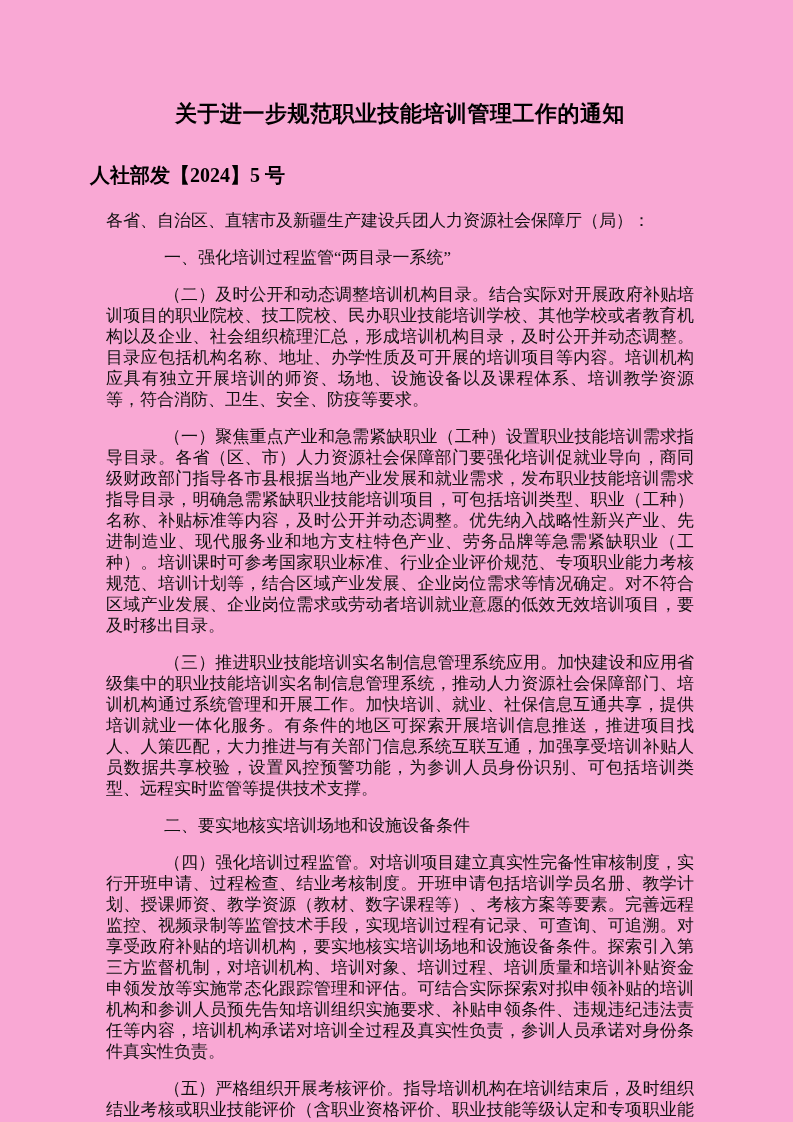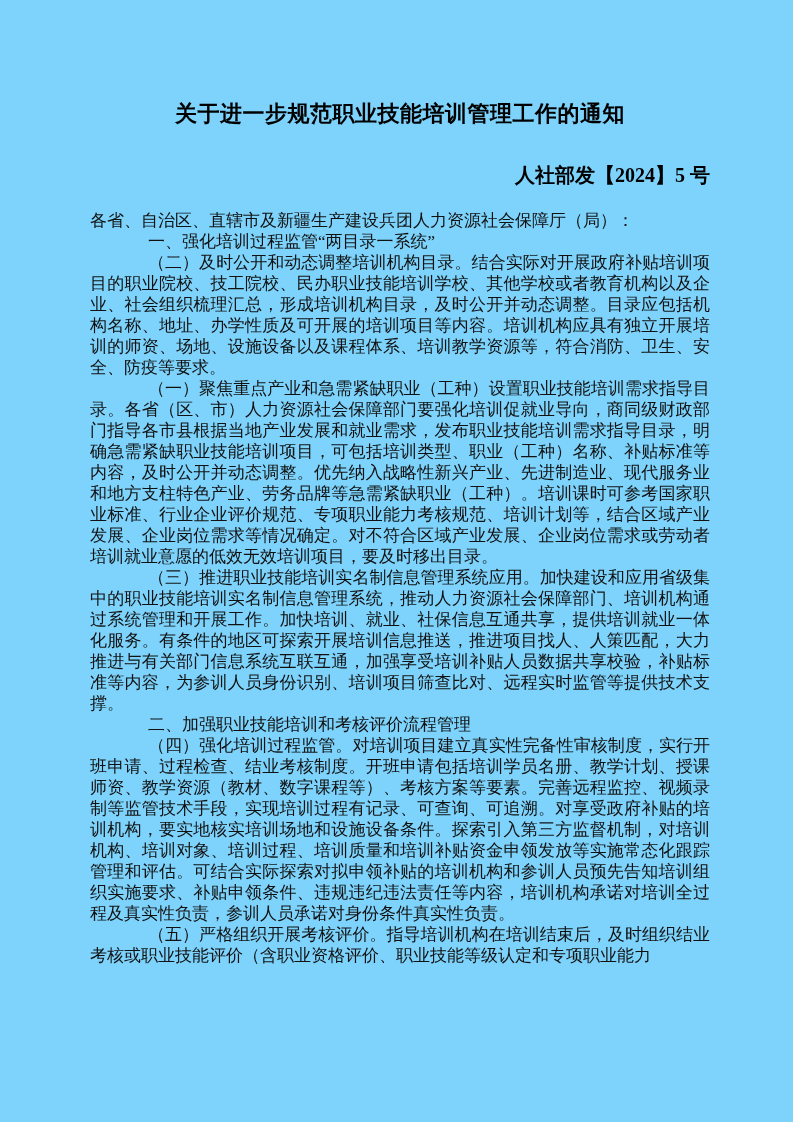--- a/index.html
+++ b/index.html
@@ -4,54 +4,54 @@
 <style>
   html, body {
     margin: 0;
     padding: 0;
     background: #ffffff;
   }
   .page {
     position: relative;
     width: 793px;
     height: 1122px;
-    background: #7dd3fc;
+    background: #f9a8d4;
     overflow: hidden;
     font-family: "Liberation Serif", "DejaVu Serif", serif;
     color: #111111;
     box-sizing: border-box;
     padding: 96px 83px 0 90px;
   }
   .doc-title {
     margin: 0;
     font-size: 22px;
     font-weight: bold;
     line-height: 36px;
     text-align: center;
     letter-spacing: 0.5px;
     color: #000000;
   }
   .doc-number {
     margin: 28px 0 0 0;
     font-size: 20px;
     font-weight: bold;
     line-height: 30px;
-    text-align: right;
+    text-align: left;
     color: #000000;
   }
   .doc-body {
     margin-top: 20px;
     font-size: 17px;
     line-height: 21px;
     text-align: justify;
     text-justify: inter-ideograph;
     word-break: break-all;
   }
   .para {
-    margin: 0;
+    margin: 16px;
     padding: 0;
     text-indent: 58px;
   }
   .para.no-indent {
     text-indent: 0;
   }
 </style>
 </head>
 <body>
 
@@ -63,21 +63,21 @@
   <div class="doc-body">
     <p class="para no-indent">各省、自治区、直辖市及新疆生产建设兵团人力资源社会保障厅（局）：</p>
 
 
     <p class="para">一、强化培训过程监管“两目录一系统”</p>
 
     <p class="para">（二）及时公开和动态调整培训机构目录。结合实际对开展政府补贴培训项目的职业院校、技工院校、民办职业技能培训学校、其他学校或者教育机构以及企业、社会组织梳理汇总，形成培训机构目录，及时公开并动态调整。目录应包括机构名称、地址、办学性质及可开展的培训项目等内容。培训机构应具有独立开展培训的师资、场地、设施设备以及课程体系、培训教学资源等，符合消防、卫生、安全、防疫等要求。</p>
 
     <p class="para">（一）聚焦重点产业和急需紧缺职业（工种）设置职业技能培训需求指导目录。各省（区、市）人力资源社会保障部门要强化培训促就业导向，商同级财政部门指导各市县根据当地产业发展和就业需求，发布职业技能培训需求指导目录，明确急需紧缺职业技能培训项目，可包括培训类型、职业（工种）名称、补贴标准等内容，及时公开并动态调整。优先纳入战略性新兴产业、先进制造业、现代服务业和地方支柱特色产业、劳务品牌等急需紧缺职业（工种）。培训课时可参考国家职业标准、行业企业评价规范、专项职业能力考核规范、培训计划等，结合区域产业发展、企业岗位需求等情况确定。对不符合区域产业发展、企业岗位需求或劳动者培训就业意愿的低效无效培训项目，要及时移出目录。</p>
 
-    <p class="para">（三）推进职业技能培训实名制信息管理系统应用。加快建设和应用省级集中的职业技能培训实名制信息管理系统，推动人力资源社会保障部门、培训机构通过系统管理和开展工作。加快培训、就业、社保信息互通共享，提供培训就业一体化服务。有条件的地区可探索开展培训信息推送，推进项目找人、人策匹配，大力推进与有关部门信息系统互联互通，加强享受培训补贴人员数据共享校验，补贴标准等内容，为参训人员身份识别、培训项目筛查比对、远程实时监管等提供技术支撑。</p>
+    <p class="para">（三）推进职业技能培训实名制信息管理系统应用。加快建设和应用省级集中的职业技能培训实名制信息管理系统，推动人力资源社会保障部门、培训机构通过系统管理和开展工作。加快培训、就业、社保信息互通共享，提供培训就业一体化服务。有条件的地区可探索开展培训信息推送，推进项目找人、人策匹配，大力推进与有关部门信息系统互联互通，加强享受培训补贴人员数据共享校验，设置风控预警功能，为参训人员身份识别、可包括培训类型、远程实时监管等提供技术支撑。</p>
 
-    <p class="para">二、加强职业技能培训和考核评价流程管理</p>
+    <p class="para">二、要实地核实培训场地和设施设备条件</p>
 
     <p class="para">（四）强化培训过程监管。对培训项目建立真实性完备性审核制度，实行开班申请、过程检查、结业考核制度。开班申请包括培训学员名册、教学计划、授课师资、教学资源（教材、数字课程等）、考核方案等要素。完善远程监控、视频录制等监管技术手段，实现培训过程有记录、可查询、可追溯。对享受政府补贴的培训机构，要实地核实培训场地和设施设备条件。探索引入第三方监督机制，对培训机构、培训对象、培训过程、培训质量和培训补贴资金申领发放等实施常态化跟踪管理和评估。可结合实际探索对拟申领补贴的培训机构和参训人员预先告知培训组织实施要求、补贴申领条件、违规违纪违法责任等内容，培训机构承诺对培训全过程及真实性负责，参训人员承诺对身份条件真实性负责。</p>
 
     <p class="para">（五）严格组织开展考核评价。指导培训机构在培训结束后，及时组织结业考核或职业技能评价（含职业资格评价、职业技能等级认定和专项职业能力</p>
   </div>
 </div>
 
 </body></html>

